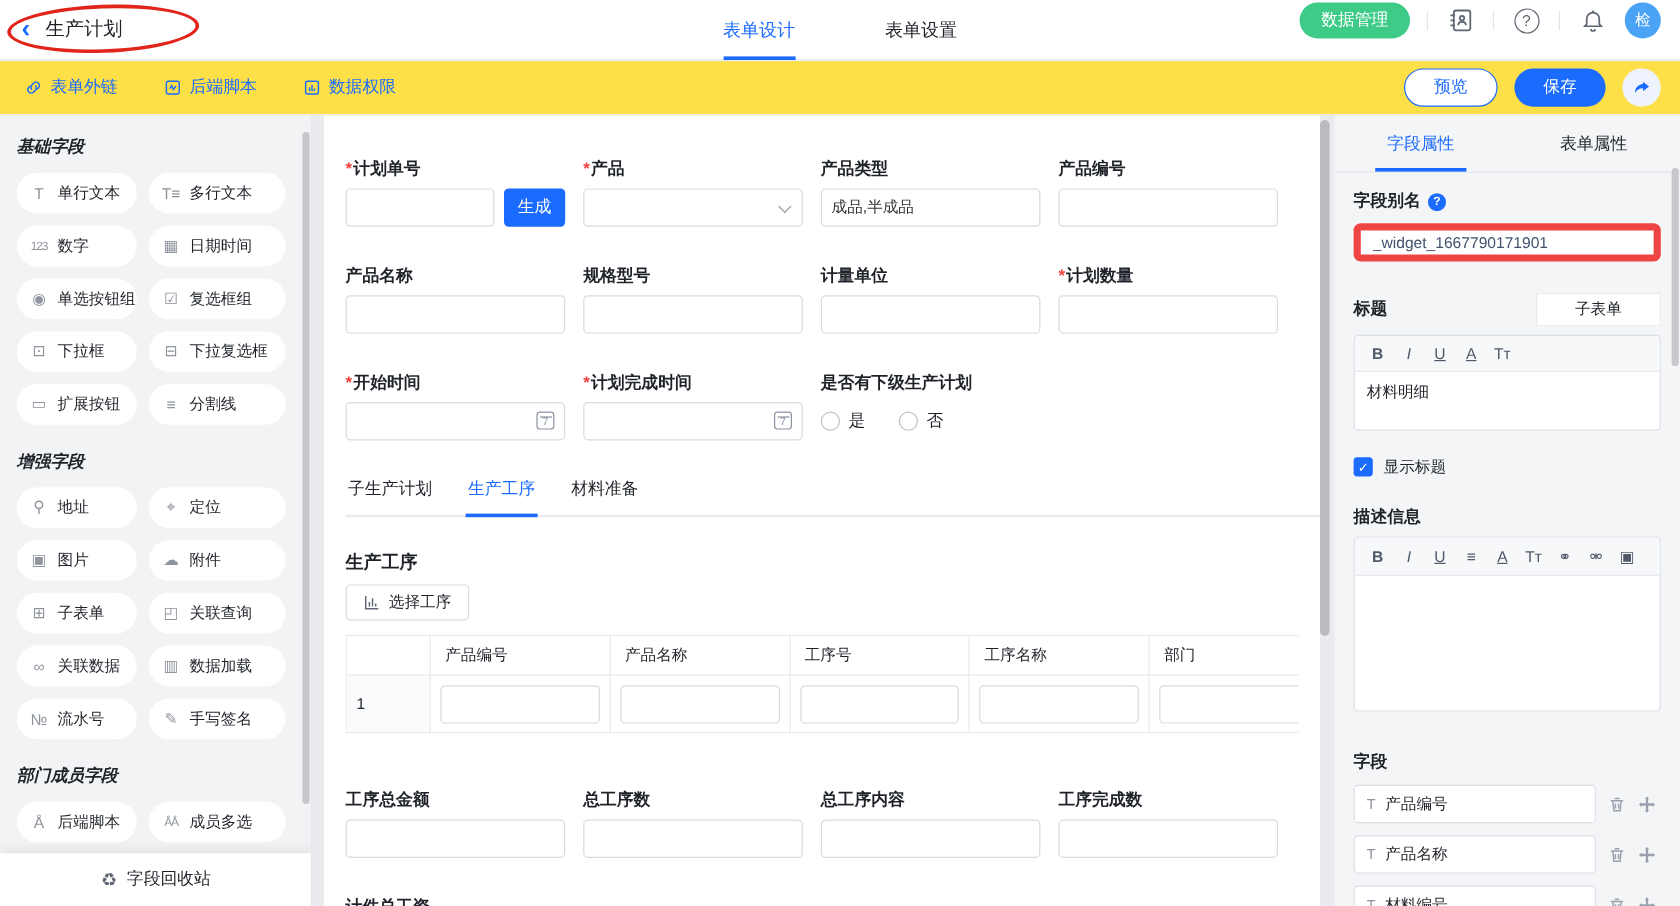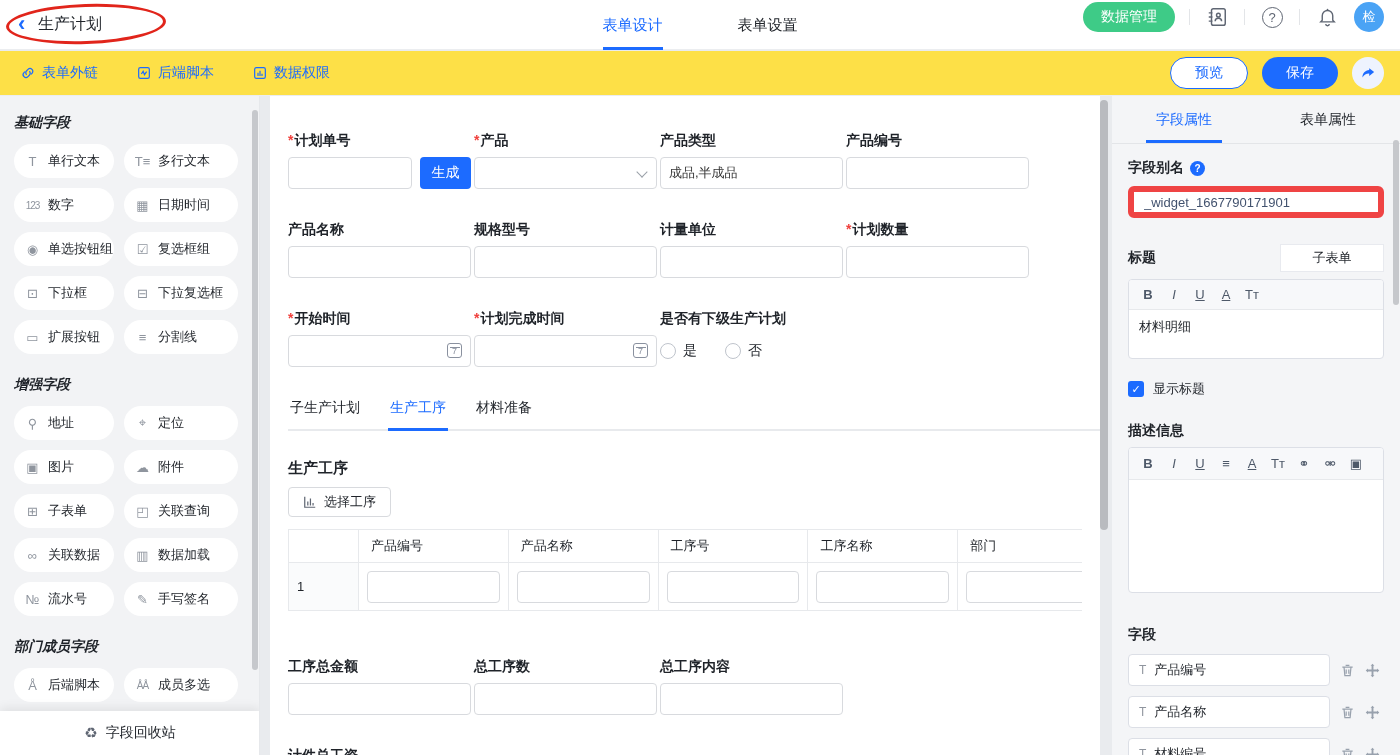--- a/index.html
+++ b/index.html
@@ -40,21 +40,21 @@
   .pill { height:34px; background:#fff; border-radius:17px; display:flex; align-items:center; gap:7px; padding:0 10px; font-size:13px; color:#1f2329; cursor:grab; white-space:nowrap; overflow:hidden; }
   .pill .pic { color:#8f959e; font-size:13px; width:17px; text-align:center; flex:none; }
   .pill .pic.small { font-size:10px; letter-spacing:-1px; }
   .pill.stub { color:transparent; }
   .sb-foot { position:absolute; left:0; bottom:0; width:260px; height:44px; background:#fff; box-shadow:0 -3px 10px rgba(0,0,0,.08); display:flex; align-items:center; justify-content:center; gap:8px; font-size:14px; color:#1f2329; cursor:pointer; z-index:5; }
   .sb-foot .pic { color:#5f6673; font-size:15px; }
   .sb-scroll { position:absolute; right:1px; top:14px; width:6px; height:560px; background:#c6c8cc; border-radius:3px; cursor:pointer; }
 
   
   .canvas { position:absolute; left:270px; top:96px; width:830px; height:659px; background:#fff; overflow:hidden; padding:36px 0 0 18px; }
-  .frow { display:flex; gap:3px; margin-bottom:32px; }
+  .frow { display:flex; gap:15px; margin-bottom:32px; }
   .fld { width:183px; flex:none; }
   .flabel { font-size:14px; font-weight:bold; color:#1f2329; margin-bottom:7px; white-space:nowrap; }
   .req { color:#f0413d; margin-right:1px; }
   .inp { width:100%; height:32px; border:1px solid #d8dade; border-radius:4px; background:#fff; font-size:13px; color:#333; padding:0 8px; font-family:inherit; outline:none; }
   .inp-btn-row { display:flex; gap:8px; }
   .inp-btn-row .inp { width:124px; }
   .btn-gen { width:51px; height:32px; background:#1c6bff; color:#fff; border:none; border-radius:4px; font-size:14px; cursor:pointer; flex:none; }
   .sel { position:relative; }
   .sel::after { content:""; position:absolute; right:11px; top:11px; width:7px; height:7px; border-right:1.5px solid #9aa0a8; border-bottom:1.5px solid #9aa0a8; transform:rotate(45deg); }
   .date-wrap { position:relative; }
@@ -404,20 +404,24 @@
         <input class="inp" style="">
       </div>
       <div class="fld">
         <div class="flabel"><span>总工序数</span></div>
         <input class="inp" style="">
       </div>
       <div class="fld">
         <div class="flabel"><span>总工序内容</span></div>
         <input class="inp" style="">
       </div>
+      <div class="fld">
+        <div class="flabel"><span>工序完成数</span></div>
+        <input class="inp" style="">
+      </div>
     </div>
 
     <div class="bottom-label">计件总工资</div>
   </main>
 
   <div class="canvas-scroll"></div>
 
   <aside class="panel">
     <div class="ptabs">
       <div class="ptab active">字段属性</div>

